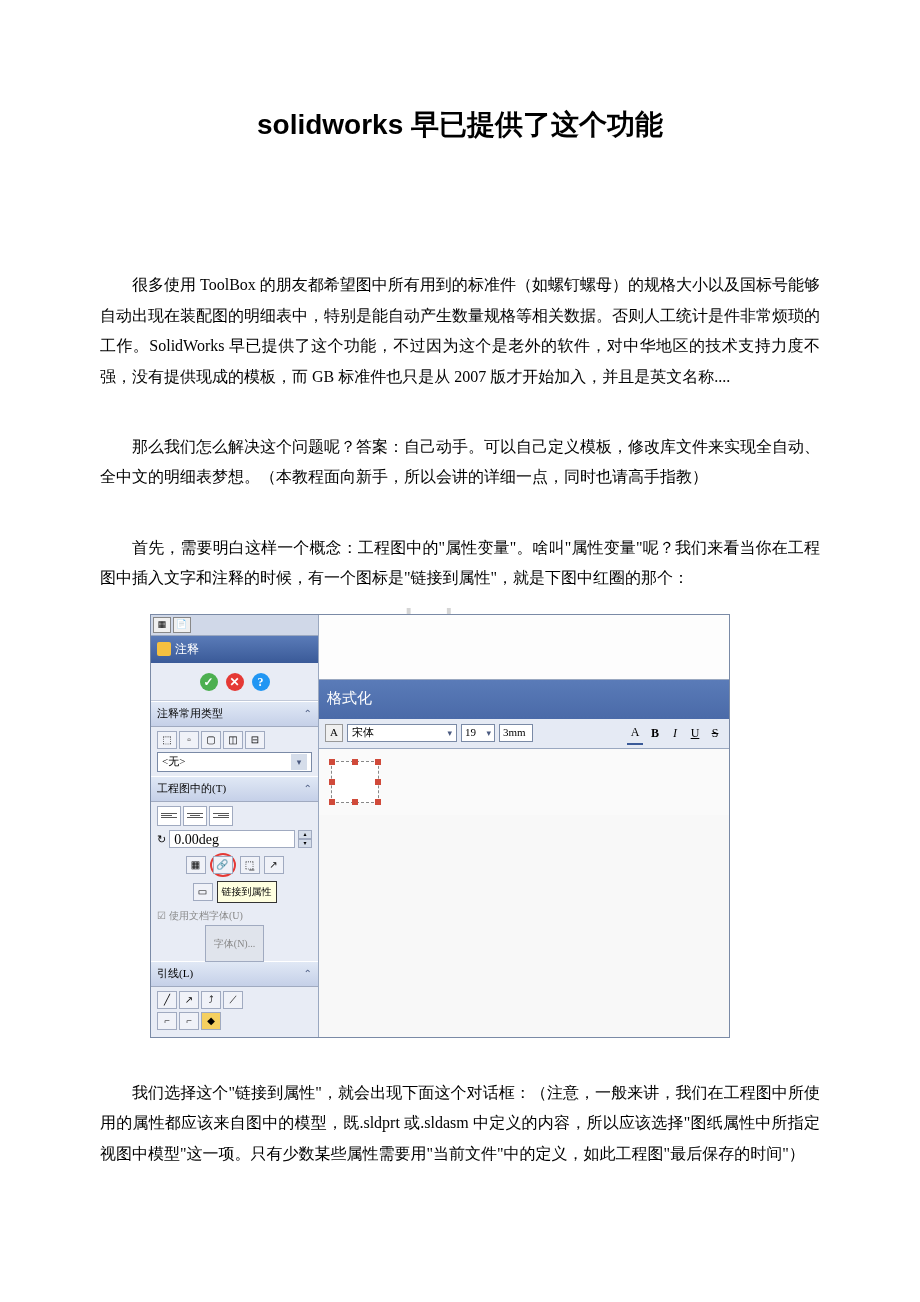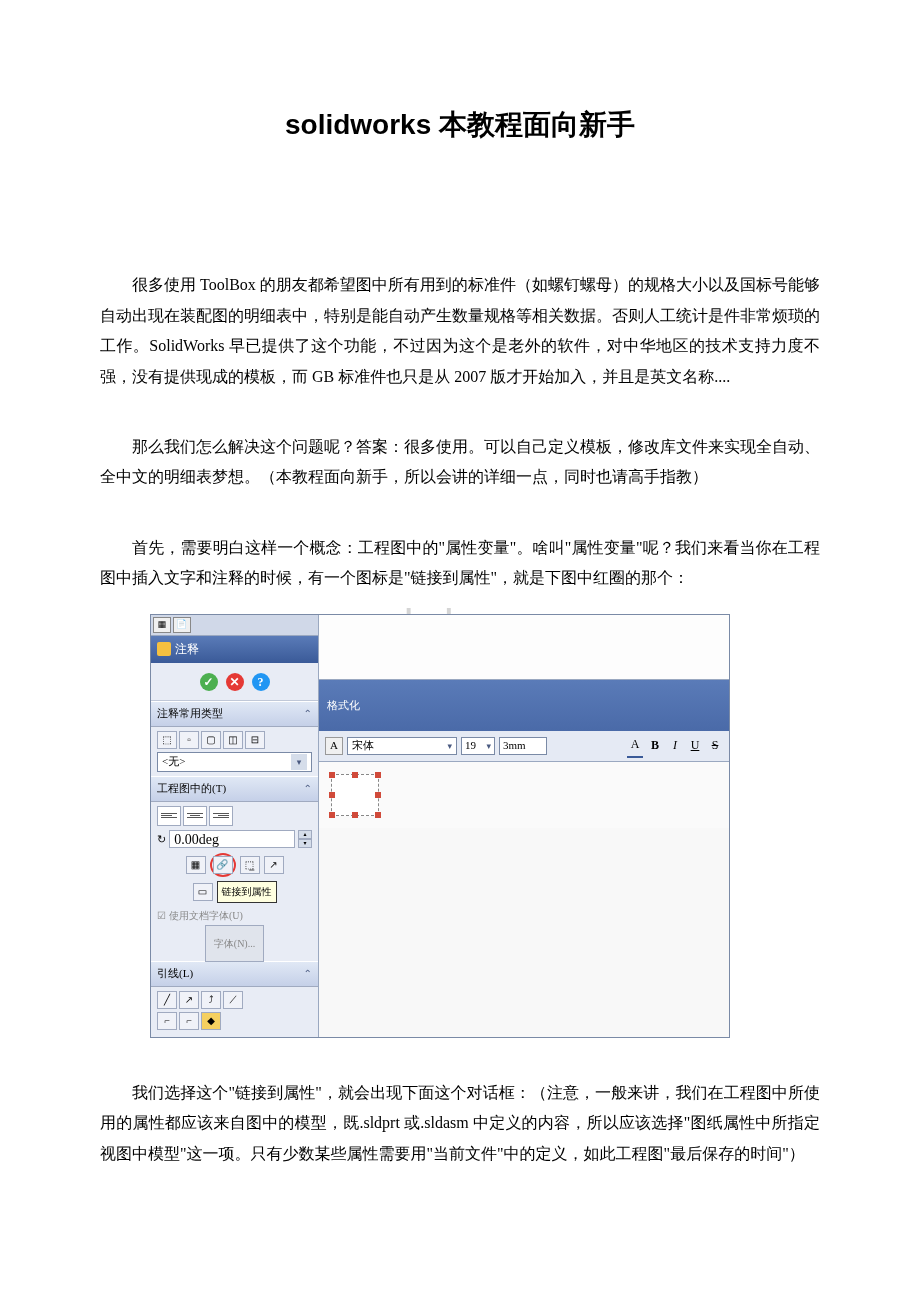--- a/index.html
+++ b/index.html
@@ -259,22 +259,23 @@
       background: #fdfdfd;
     }
     .format-bar {
       background: #d8e0f0;
       border-top: 1px solid #9aa8c0;
       border-bottom: 1px solid #9aa8c0;
     }
     .format-title {
       background: linear-gradient(to bottom, #5a7bb8, #4a6aa8);
       color: #fff;
-      font-size: 11px;
-      padding: 16px 8px;
+      font-size: 15px;
+      padding: 6px 8px;
+      font-family: Liberation Mono, monospace;
     }
     .format-controls {
       display: flex;
       align-items: center;
       gap: 4px;
       padding: 3px 6px;
       background: #e5eaf4;
     }
     .font-icon {
       width: 18px;
@@ -302,21 +303,21 @@
       height: 18px;
       background: #fff;
       border: 1px solid #7a8aa6;
       font-size: 11px;
       padding: 0 3px;
       display: flex;
       align-items: center;
       justify-content: space-between;
     }
     .unit-select {
-      width: 48px;
+      width: 34px;
       height: 18px;
       background: #fff;
       border: 1px solid #7a8aa6;
       font-size: 11px;
       padding: 0 3px;
       display: flex;
       align-items: center;
     }
     .format-spacer {
       flex: 1;
@@ -354,24 +355,24 @@
     .h-tr { top: -3px; right: -3px; }
     .h-ml { top: 50%; left: -3px; margin-top: -3px; }
     .h-mr { top: 50%; right: -3px; margin-top: -3px; }
     .h-bl { bottom: -3px; left: -3px; }
     .h-bm { bottom: -3px; left: 50%; margin-left: -3px; }
     .h-br { bottom: -3px; right: -3px; }
   </style>
 </head>
 <body>
 
-<h1 class="title">solidworks 本教程面向新手</h1>
+<h1 class="title">solidworks 早已提供了这个功能</h1>
 
 <p class="paragraph">很多使用 ToolBox 的朋友都希望图中所有用到的标准件（如螺钉螺母）的规格大小以及国标号能够自动出现在装配图的明细表中，特别是能自动产生数量规格等相关数据。否则人工统计是件非常烦琐的工作。SolidWorks 早已提供了这个功能，不过因为这个是老外的软件，对中华地区的技术支持力度不强，没有提供现成的模板，而 GB 标准件也只是从 2007 版才开始加入，并且是英文名称....</p>
-<p class="paragraph">那么我们怎么解决这个问题呢？答案：很多使用。可以自己定义模板，修改库文件来实现全自动、全中文的明细表梦想。（本教程面向新手，所以会讲的详细一点，同时也请高手指教）</p>
+<p class="paragraph">那么我们怎么解决这个问题呢？答案：自己动手。可以自己定义模板，修改库文件来实现全自动、全中文的明细表梦想。（本教程面向新手，所以会讲的详细一点，同时也请高手指教）</p>
 <p class="paragraph">首先，需要明白这样一个概念：工程图中的"属性变量"。啥叫"属性变量"呢？我们来看当你在工程图中插入文字和注释的时候，有一个图标是"链接到属性"，就是下图中红圈的那个：</p>
 
 <div class="watermark">www.bdocx.com</div>
 
 <div class="screenshot-container">
   <div class="app-ui">
     <div class="left-panel">
 
       <div class="panel-tabs">
         <div class="panel-tab">▦</div>

